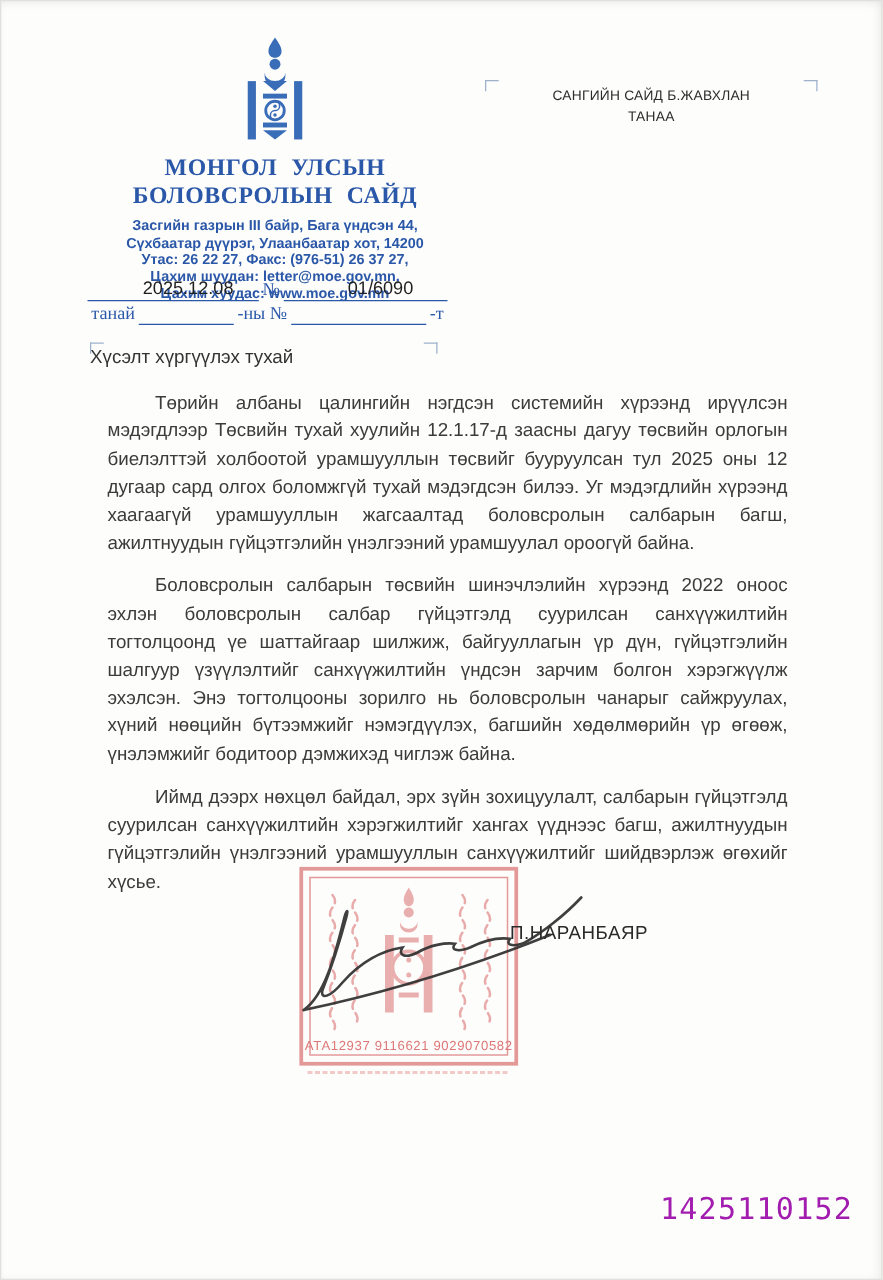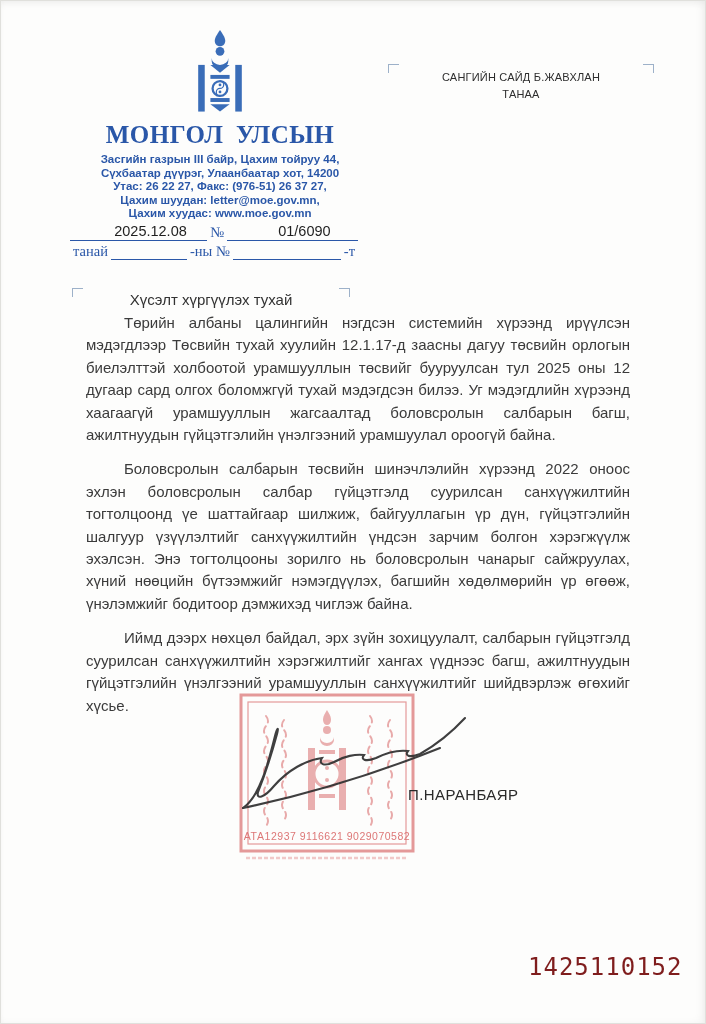--- a/index.html
+++ b/index.html
@@ -7,55 +7,55 @@
     position:relative;width:706px;height:1024px;margin:0 auto;
     background:#fdfdfc;overflow:hidden;
     font-family:"Liberation Sans",sans-serif;
     box-shadow:inset 0 0 0 1px #e0e0dc, inset -4px 0 8px rgba(0,0,0,.05), inset 0 4px 6px rgba(0,0,0,.04);
   }
   
   .letterhead{position:absolute;left:80px;top:30px;width:280px;text-align:center;}
   .emblem{display:block;margin:0 auto;width:54px;height:82px;}
   .org-title{
     margin-top:12px;font-family:"Liberation Serif",serif;font-weight:bold;
-    font-size:25px;line-height:22px;color:#2a57a8;letter-spacing:.5px;word-spacing:6px;
+    font-size:19px;line-height:22px;color:#2a57a8;letter-spacing:.5px;word-spacing:6px;
   }
   .address{margin-top:7px;font-size:11.5px;line-height:13.5px;font-weight:bold;color:#2a57a8;}
   
   .recipient{position:absolute;left:388px;top:62px;width:266px;text-align:center;}
   .cb{position:absolute;width:10px;height:8px;}
   .cb-l{left:0;top:2px;border-top:1.5px solid #9db1c9;border-left:1.5px solid #9db1c9;}
   .cb-r{right:0;top:2px;border-top:1.5px solid #9db1c9;border-right:1.5px solid #9db1c9;}
   .recipient-text{padding-top:7px;font-size:11px;line-height:17px;color:#2d2d2d;letter-spacing:.2px;}
   
   .ref-row{position:absolute;left:70px;width:288px;display:flex;align-items:flex-end;}
   .ref-row1{top:222px;height:19px;}
   .ref-row2{top:241px;height:19px;}
   .u{border-bottom:1.2px solid #2a57a8;text-align:center;}
   .u1a{width:137px;} .u1b{flex:1;}
   .u2a{width:76px;} .u2b{flex:1;}
   .ref-val{font-size:14.5px;color:#1f1f1f;margin-left:24px;}
   .ref-label{font-family:"Liberation Serif",serif;font-size:14.5px;color:#2a57a8;padding:0 3px;white-space:nowrap;}
   
-  .subject{position:absolute;left:72px;top:286px;width:278px;text-align:center;}
+  .subject{position:absolute;left:72px;top:272px;width:278px;text-align:left;}
   .subject-text{padding-top:5px;font-size:15px;color:#333;}
   
   .body-text{position:absolute;left:70px;top:312px;width:576px;}
   .body-text p{
     margin:0 16px 12px;font-size:15px;line-height:22.4px;color:#3b3b3b;
     text-align:justify;text-indent:38px;
   }
   
   .stamp{position:absolute;left:238px;top:692px;width:178px;height:172px;z-index:1;}
   .signature{position:absolute;left:230px;top:704px;width:250px;height:108px;z-index:3;}
-  .sig-name{position:absolute;left:408px;top:738px;font-size:15px;color:#2a2a2a;letter-spacing:.4px;z-index:2;margin-top:48px;}
+  .sig-name{position:absolute;left:408px;top:738px;font-size:15px;color:#2a2a2a;letter-spacing:.4px;z-index:2;}
   
   .footer-number{
     position:absolute;left:528px;top:953px;
-    font-family:"DejaVu Sans Mono",monospace;font-size:24px;letter-spacing:1px;color:#7f1d1d;
+    font-family:"DejaVu Sans Mono",monospace;font-size:24px;letter-spacing:1px;color:#a21caf;
   }
 </style>
 </head>
 <body>
 
 <div class="page">
 
   <div class="letterhead">
     <svg class="emblem" viewBox="0 0 60 94" xmlns="http://www.w3.org/2000/svg">
       <g fill="#3a6db8">
@@ -69,23 +69,24 @@
         <circle cx="30" cy="63" r="1.6"></circle>
         <circle cx="30" cy="71" r="1.6"></circle>
         <rect x="19" y="78" width="22" height="4.5"></rect>
         <polygon points="19,85 41,85 30,93.5"></polygon>
         <rect x="5" y="40" width="7.5" height="53.5"></rect>
         <rect x="47.5" y="40" width="7.5" height="53.5"></rect>
       </g>
     </svg>
     <div class="org-title">
       <div>МОНГОЛ УЛСЫН</div>
+      <div>БОЛОВСРОЛЫН САЙД</div>
     </div>
     <div class="address">
-      <div>Засгийн газрын III байр, Цахим тойруу 44,</div>
+      <div>Засгийн газрын III байр, Бага үндсэн 44,</div>
       <div>Сүхбаатар дүүрэг, Улаанбаатар хот, 14200</div>
       <div>Утас: 26 22 27, Факс: (976-51) 26 37 27,</div>
       <div>Цахим шуудан: letter@moe.gov.mn,</div>
       <div>Цахим хуудас: www.moe.gov.mn</div>
     </div>
   </div>
 
   <div class="recipient">
     <span class="cb cb-l"></span>
     <span class="cb cb-r"></span>

